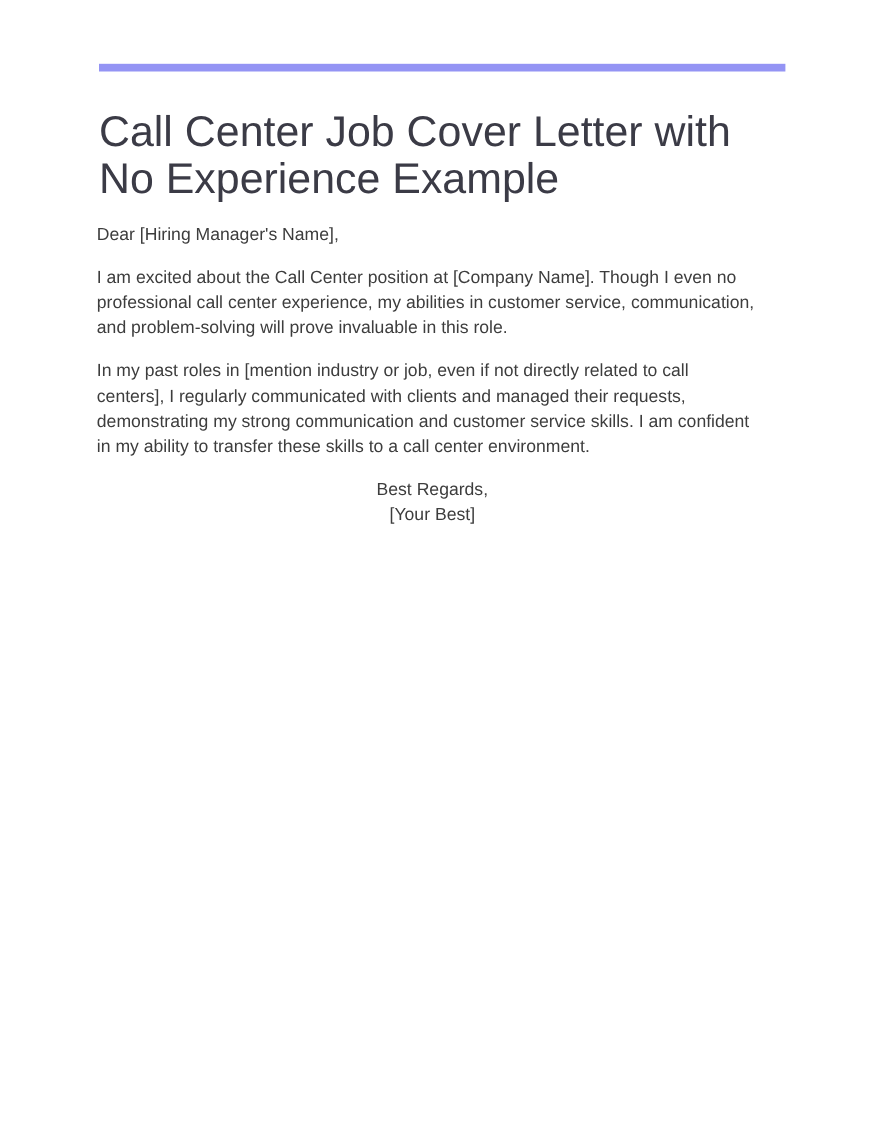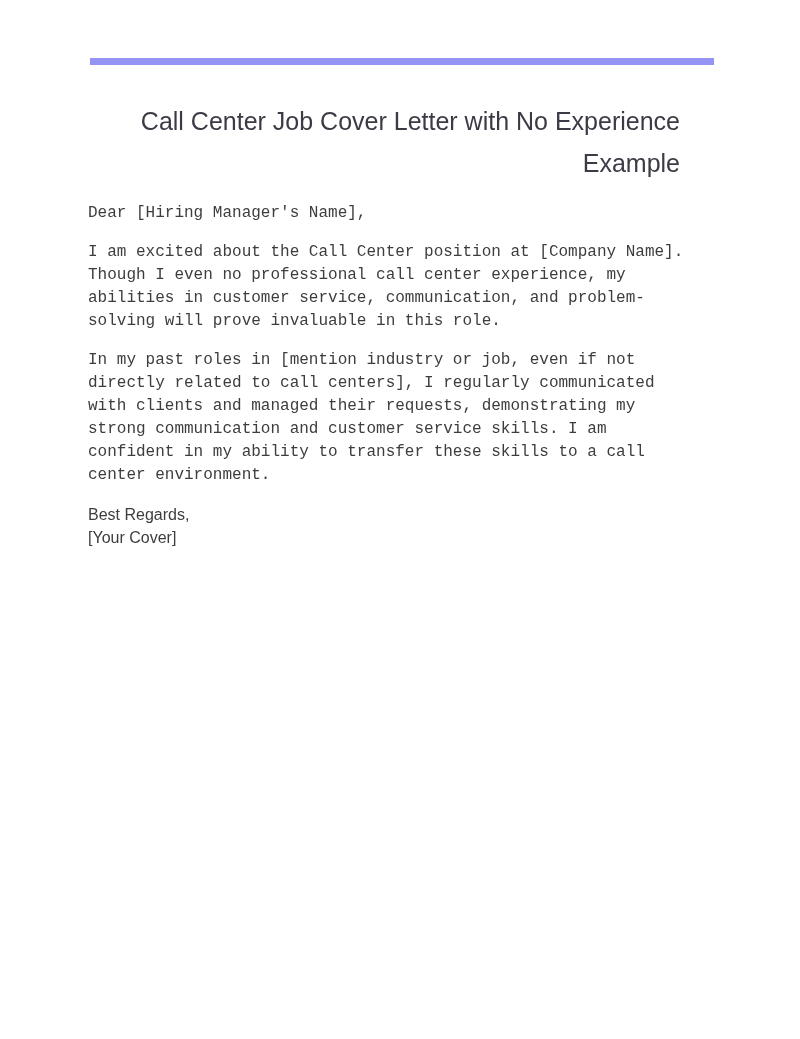--- a/index.html
+++ b/index.html
@@ -20,52 +20,52 @@
       top: 58px;
       width: 624px;
       height: 7px;
       background: #9494f4;
     }
     .title {
       position: absolute;
       left: 90px;
       top: 100px;
       width: 590px;
-      text-align: right;
-      font-size: 25px;
+      text-align: left;
+      font-size: 39px;
       line-height: 42px;
       color: #3b3b46;
       margin: 0;
       font-weight: normal;
     }
     .content {
       position: absolute;
       left: 88px;
       top: 202px;
       width: 610px;
       font-size: 16px;
       line-height: 23px;
       color: #3d3d3d;
     }
     .content p {
       margin: 0 12px 16px 0;
-      font-family: Liberation Mono, monospace;
     }
     .closing {
       margin: 0;
+      text-align: center;
     }
   </style>
 </head>
 <body>
 
 <div class="top-bar"></div>
 
 <h1 class="title">Call Center Job Cover Letter with No Experience Example</h1>
 
 <div class="content">
   <p>Dear [Hiring Manager's Name],</p>
   <p>I am excited about the Call Center position at [Company Name]. Though I even no professional call center experience, my abilities in customer service, communication, and problem-solving will prove invaluable in this role.</p>
   <p>In my past roles in [mention industry or job, even if not directly related to call centers], I regularly communicated with clients and managed their requests, demonstrating my strong communication and customer service skills. I am confident in my ability to transfer these skills to a call center environment.</p>
   <div class="closing">
     <div>Best Regards,</div>
-    <div>[Your Cover]</div>
+    <div>[Your Best]</div>
   </div>
 </div>
 
 </body></html>

